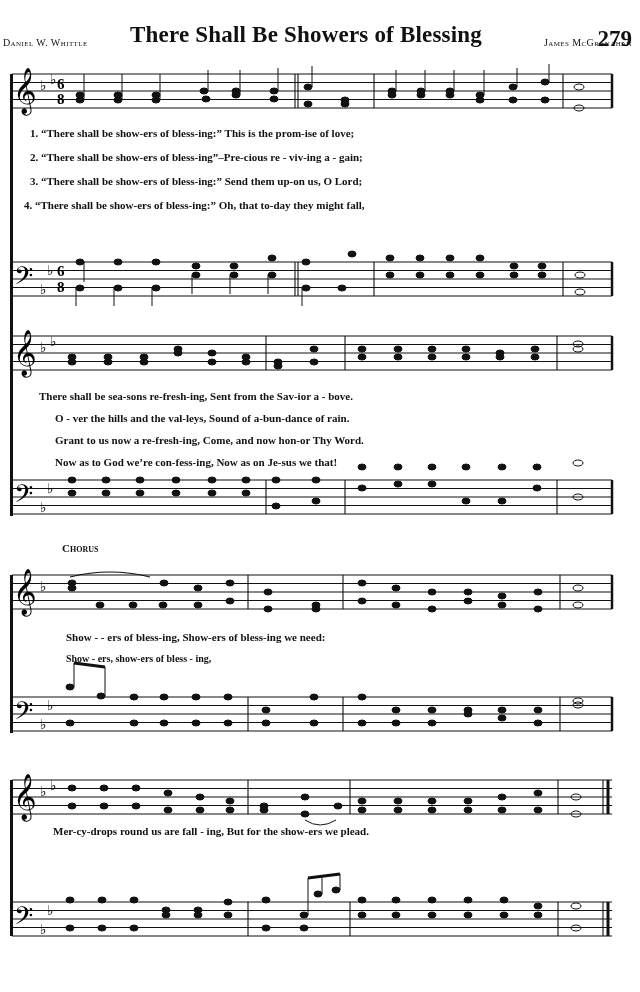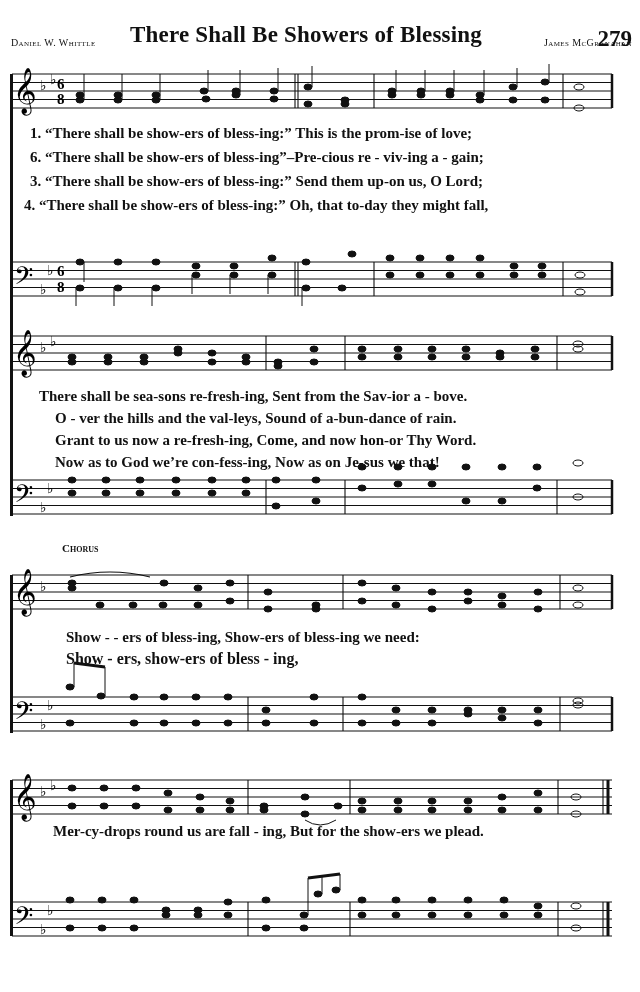--- a/index.html
+++ b/index.html
@@ -1,24 +1,24 @@
 <!DOCTYPE html>
 <html><head>
 <meta charset="utf-8">
 <style>
   html,body{margin:0;padding:0;background:#fff;}
   body{width:640px;height:992px;position:relative;overflow:hidden;font-family:"DejaVu Serif","Liberation Serif",serif;color:#111;}
   .abs{position:absolute;}
   .title{left:130px;top:10px;font-size:23px;font-weight:bold;letter-spacing:0.2px;white-space:nowrap;font-family:"Liberation Serif",serif;margin-top:12px;}
   .hymn-no{right:8px;top:10px;font-size:23px;font-weight:bold;font-family:"Liberation Serif",serif;margin-top:16px;}
-  .credit{font-size:10px;font-variant:small-caps;letter-spacing:0.4px;font-family:"Liberation Serif",serif;margin-left:8px;}
+  .credit{font-size:10px;font-variant:small-caps;letter-spacing:0.4px;font-family:"Liberation Serif",serif;}
   .credit.left{left:3px;top:37px;}
   .credit.right{right:8px;top:37px;}
-  .lyric{font-size:15px;font-weight:bold;white-space:nowrap;font-family:"Liberation Serif",serif;line-height:18px;}
-  .lyric.small{font-size:16px;}
+  .lyric{font-size:11px;font-weight:bold;white-space:nowrap;font-family:"Liberation Serif",serif;line-height:18px;}
+  .lyric.small{font-size:10px;}
   .chorus-label{font-size:11px;font-weight:bold;font-variant:small-caps;font-family:"Liberation Serif",serif;}
   svg.staff{position:absolute;left:0;overflow:visible;}
 </style>
 </head>
 <body>
 
 <div class="abs title">There Shall Be Showers of Blessing</div>
 <div class="abs hymn-no">279</div>
 <div class="abs credit left">Daniel W. Whittle</div>
 <div class="abs credit right">James McGranahan</div>
@@ -86,21 +86,21 @@
         <line x1="517" y1="13" x2="517" y2="-6"></line>
       <ellipse cx="545" cy="8" rx="4" ry="3"></ellipse>
         <ellipse cx="545" cy="26" rx="4" ry="3"></ellipse>
         <line x1="549" y1="8" x2="549" y2="-10"></line>
       <ellipse cx="579" cy="13" rx="5" ry="3" fill="none"></ellipse>
         <ellipse cx="579" cy="34" rx="5" ry="3" fill="none"></ellipse>
     </g>
   </svg>
 
   <div class="abs lyric" style="left:30px;top:124px">1. “There shall be  show-ers  of bless-ing:” This is the prom-ise of  love;</div>
-  <div class="abs lyric" style="left:30px;top:148px">6. “There shall be  show-ers  of bless-ing”–Pre-cious re - viv-ing  a - gain;</div>
+  <div class="abs lyric" style="left:30px;top:148px">2. “There shall be  show-ers  of bless-ing”–Pre-cious re - viv-ing  a - gain;</div>
   <div class="abs lyric" style="left:30px;top:172px">3. “There shall be  show-ers  of bless-ing:” Send them up-on  us,  O  Lord;</div>
   <div class="abs lyric" style="left:24px;top:196px">4. “There shall be  show-ers  of bless-ing:” Oh, that to-day they might fall,</div>
 
   <svg class="staff" style="top:262px" width="640" height="40" viewBox="0 0 640 40">
     <g stroke="#111" stroke-width="1.1">
       <line x1="12" y1="0" x2="612" y2="0"></line>
         <line x1="12" y1="8.5" x2="612" y2="8.5"></line>
         <line x1="12" y1="17" x2="612" y2="17"></line>
         <line x1="12" y1="25.5" x2="612" y2="25.5"></line>
         <line x1="12" y1="34" x2="612" y2="34"></line>

